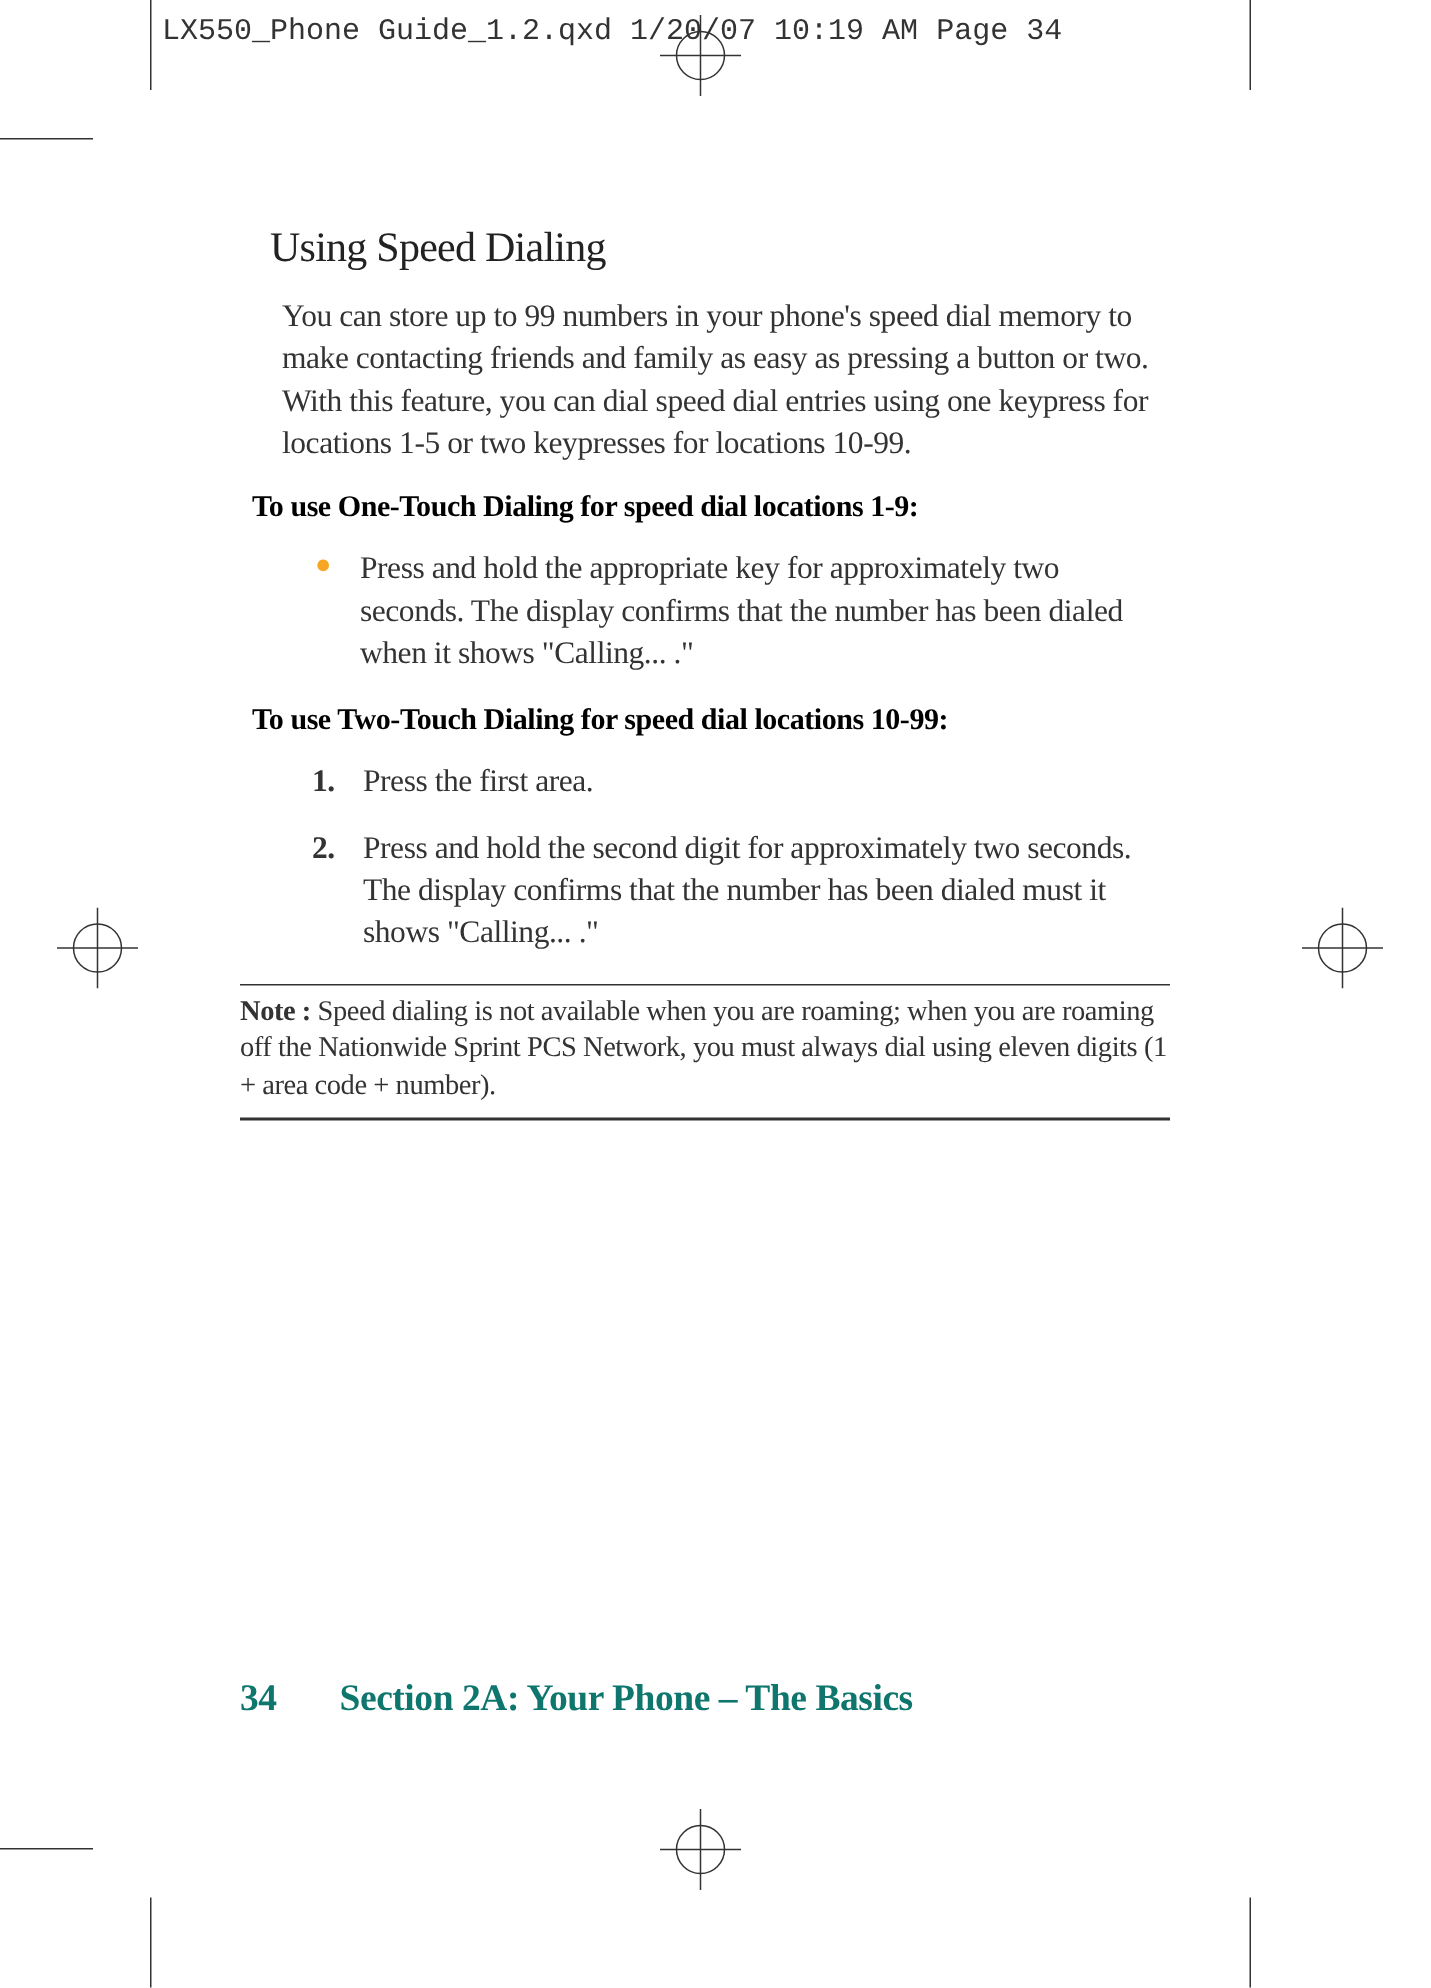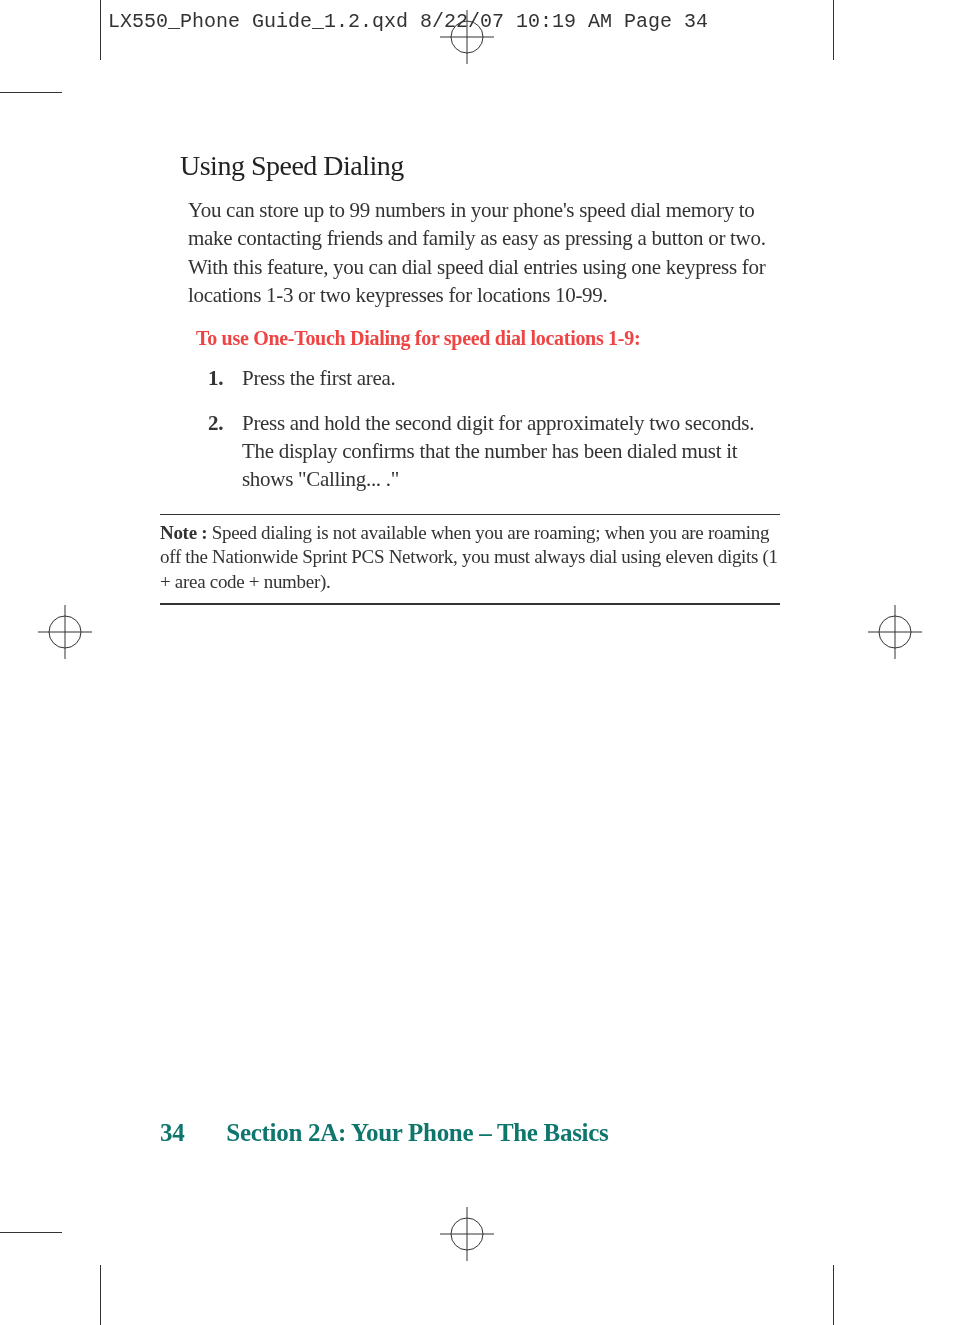--- a/index.html
+++ b/index.html
@@ -105,22 +105,22 @@
     font-size: 21px;
     line-height: 1.35;
     margin: 0 0 18px 28px;
     font-family: Georgia, serif;
     color: #333;
     letter-spacing: -0.3px;
   }
   p.subhead {
     font-size: 20px;
     font-weight: bold;
-    margin: 0 0 14px 36px;
-    color: #ef4444;
+    margin: 0 0 14px 8px;
+    color: #000000;
     letter-spacing: -0.3px;
   }
   ul.bullet {
     list-style: none;
     margin: 0 0 20px 50px;
     padding: 0;
   }
   ul.bullet li {
     position: relative;
     padding-left: 30px;
@@ -217,28 +217,32 @@
   </svg>
 </div>
 <div class="reg-mark-right">
   <svg width="54" height="54" viewBox="0 0 54 54">
     <circle cx="27" cy="27" r="16" fill="none" stroke="#333" stroke-width="1"></circle>
     <line x1="27" y1="0" x2="27" y2="54" stroke="#333" stroke-width="1"></line>
     <line x1="0" y1="27" x2="54" y2="27" stroke="#333" stroke-width="1"></line>
   </svg>
 </div>
 
-<div class="header-line">LX550_Phone Guide_1.2.qxd  8/22/07  10:19 AM  Page 34</div>
+<div class="header-line">LX550_Phone Guide_1.2.qxd  1/20/07  10:19 AM  Page 34</div>
 
 <div class="content">
   <h2 class="section-title">Using Speed Dialing</h2>
-  <p class="intro">You can store up to 99 numbers in your phone's speed dial memory to make contacting friends and family as easy as pressing a button or two. With this feature, you can dial speed dial entries using one keypress for locations 1-3 or two keypresses for locations 10-99.</p>
+  <p class="intro">You can store up to 99 numbers in your phone's speed dial memory to make contacting friends and family as easy as pressing a button or two. With this feature, you can dial speed dial entries using one keypress for locations 1-5 or two keypresses for locations 10-99.</p>
 
   <p class="subhead">To use One-Touch Dialing for speed dial locations 1-9:</p>
-
+  <ul class="bullet">
+    <li>Press and hold the appropriate key for approximately two seconds. The display confirms that the number has been dialed when it shows "Calling... ."</li>
+  </ul>
+
+  <p class="subhead">To use Two-Touch Dialing for speed dial locations 10-99:</p>
   <ol class="numbered">
     <li>
       <span class="num">1.</span>
       <span>Press the first area.</span>
     </li>
     <li>
       <span class="num">2.</span>
       <span>Press and hold the second digit for approximately two seconds. The display confirms that the number has been dialed must it shows "Calling... ."</span>
     </li>
   </ol>

